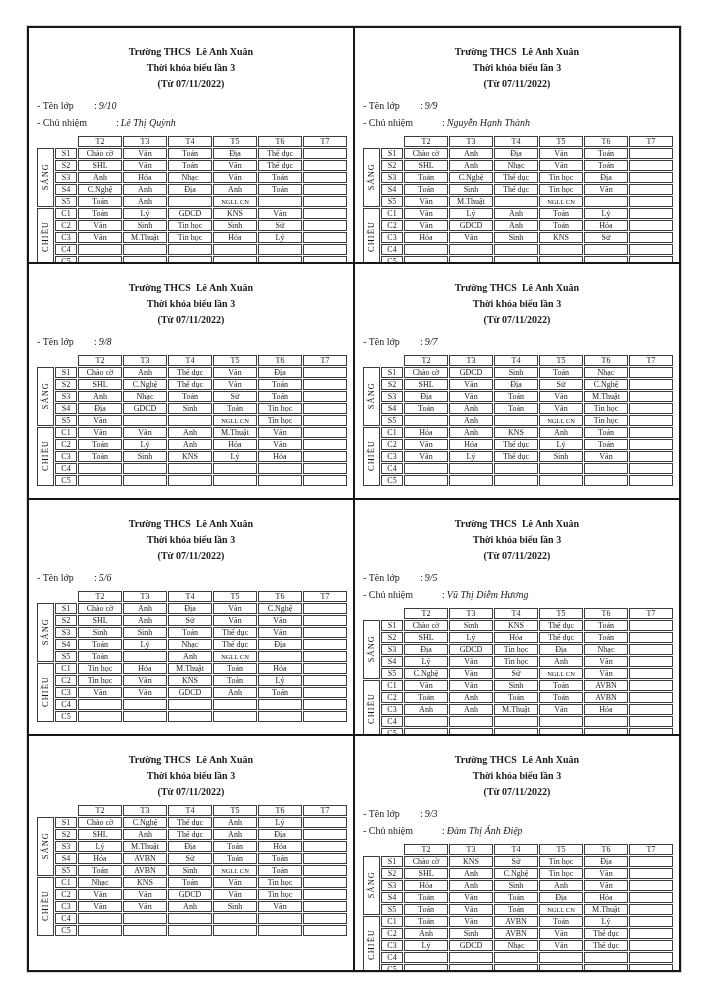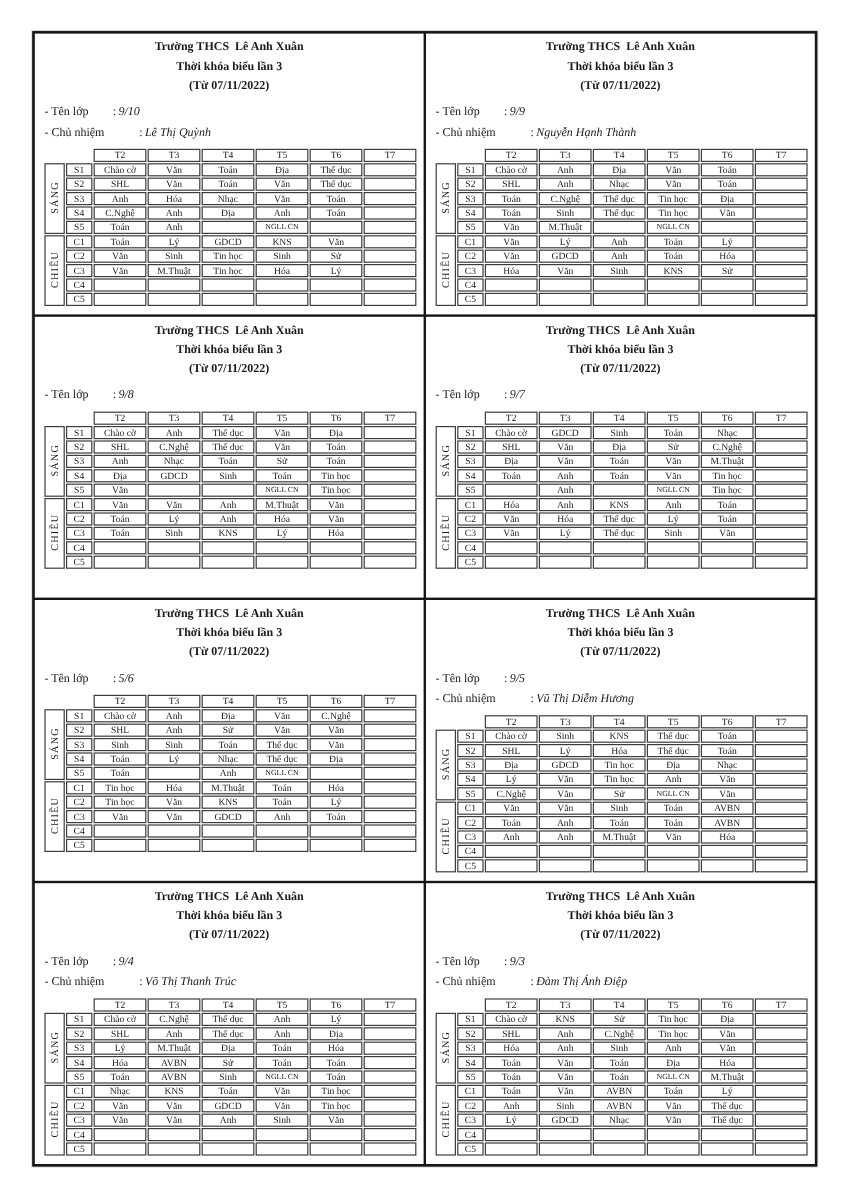--- a/index.html
+++ b/index.html
@@ -14,21 +14,21 @@
   #cards-grid {
     position: absolute; left: 27px; top: 26px; width: 650px;
     display: grid;
     grid-template-columns: 1fr 1fr;
     grid-auto-rows: 234px;
     gap: 2px;
     background: #161616;
     border: 2px solid #161616;
     box-shadow: 0 0 0 1px #d6d6d6;
   }
-  .card { background: #ffffff; overflow: hidden; padding-top: 4px; }
+  .card { background: #ffffff; overflow: hidden; padding-top: 16px; }
   .card-header { text-align: center; font-weight: bold; font-size: 10px; line-height: 16px; }
   .school { white-space: pre; }
   .meta { margin: 5px 0 0 8px; font-size: 10px; line-height: 17px; }
   .meta-line { white-space: nowrap; }
   .lbl1 { display: inline-block; width: 57px; }
   .lbl2 { display: inline-block; width: 79px; }
   .meta .val { margin-left: 2px; font-style: italic; }
   .tt-wrap { margin: 4px 0 0 7px; }
   table.tt { border-collapse: separate; border-spacing: 1px; }
   table.tt td {
@@ -791,28 +791,20 @@
           </table>
     </div>
   </div>
 
   <div class="card">
     <div class="card-header">
       <div class="school">Trường THCS  Lê Anh Xuân</div>
       <div>Thời khóa biểu lần 3</div>
       <div>(Từ 07/11/2022)</div>
     </div>
-    <div class="meta">
-      <div class="meta-line">
-        <span class="lbl1">- Tên lớp</span><span>:</span><span class="val">9/4</span>
-      </div>
-      <div class="meta-line">
-        <span class="lbl2">- Chủ nhiệm</span><span>:</span><span class="val">Võ Thị Thanh Trúc</span>
-      </div>
-    </div>
     <div class="tt-wrap">
       <table class="tt">
         <tbody>
               <tr>
           <td class="spacer" colspan="2"></td>
           <td class="day">T2</td>
           <td class="day">T3</td>
           <td class="day">T4</td>
           <td class="day">T5</td>
           <td class="day">T6</td>

